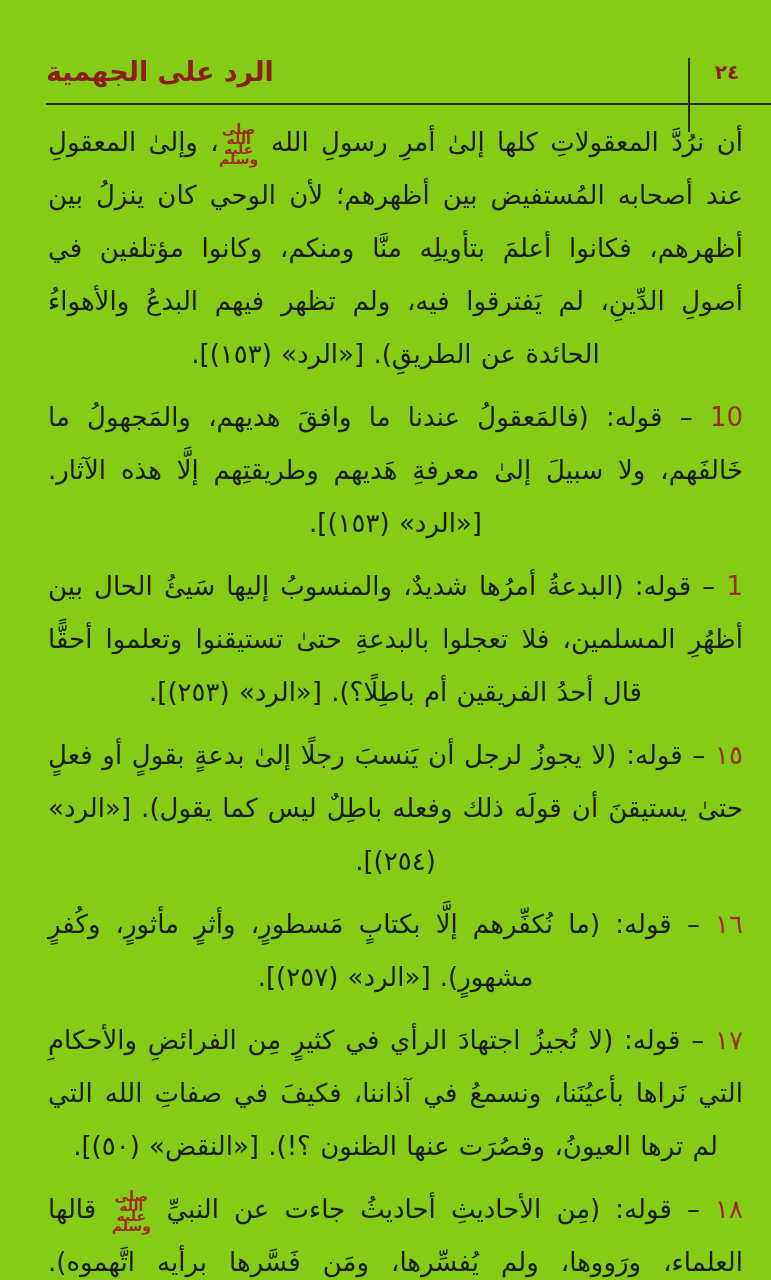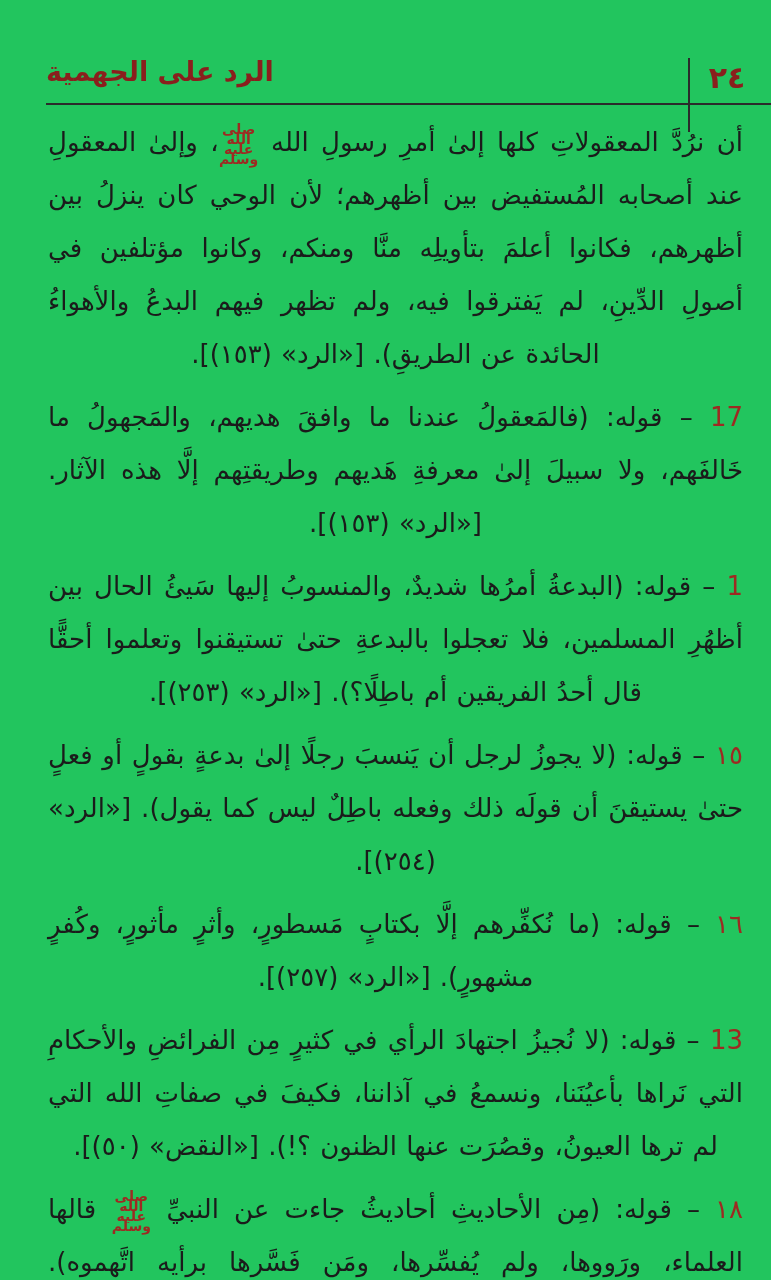--- a/index.html
+++ b/index.html
@@ -31,21 +31,21 @@
     font-weight: bold;
     color: #8a1f1d;
     letter-spacing: 0;
   }
   .page-number {
     position: absolute;
     right: 6px;
     top: 60px;
     width: 76px;
     text-align: center;
-    font-size: 30px;
+    font-size: 20px;
     font-weight: bold;
     color: #8a1f1d;
   }
   .header-rule {
     position: absolute;
     left: 46px;
     right: 0;
     top: 103px;
     height: 2px;
     background: #2b2b2b;
@@ -84,30 +84,30 @@
     color: #9e2a22;
     text-align: center;
     vertical-align: middle;
     white-space: normal;
     font-weight: bold;
   }
 </style>
 </head>
 <body>
 
-<div class="page" style="background: #22c55e; color: rgb(27, 27, 27);">
+<div class="page" style="background: #84cc16; color: rgb(27, 27, 27);">
   <header>
     <div class="running-title" style="color: rgb(138, 31, 29);">الرد على الجهمية</div>
     <div class="page-number" style="color: rgb(138, 31, 29);">٢٤</div>
     <div class="page-number-divider" style="background: rgb(43, 43, 43);"></div>
     <div class="header-rule" style="background: rgb(43, 43, 43);"></div>
   </header>
 
   <main class="page-body">
       <p class="para"><span>أن نرُدَّ المعقولاتِ كلها إلىٰ أمرِ رسولِ الله </span><span class="pbuh" style="color: rgb(158, 42, 34);">صلى الله عليه وسلم</span><span>، وإلىٰ المعقولِ عند أصحابه المُستفيض بين أظهرهم؛ لأن الوحي كان ينزلُ بين أظهرهم، فكانوا أعلمَ بتأويلِه منَّا ومنكم، وكانوا مؤتلفين في أصولِ الدِّينِ، لم يَفترقوا فيه، ولم تظهر فيهم البدعُ والأهواءُ الحائدة عن الطريقِ). [«الرد» (١٥٣)].</span></p>
-      <p class="para"><span class="num" style="color: rgb(158, 42, 34);">17</span><span> – </span><span>قوله: (فالمَعقولُ عندنا ما وافقَ هديهم، والمَجهولُ ما خَالفَهم، ولا سبيلَ إلىٰ معرفةِ هَديهم وطريقتِهم إلَّا هذه الآثار. [«الرد» (١٥٣)].</span></p>
+      <p class="para"><span class="num" style="color: rgb(158, 42, 34);">10</span><span> – </span><span>قوله: (فالمَعقولُ عندنا ما وافقَ هديهم، والمَجهولُ ما خَالفَهم، ولا سبيلَ إلىٰ معرفةِ هَديهم وطريقتِهم إلَّا هذه الآثار. [«الرد» (١٥٣)].</span></p>
       <p class="para"><span class="num" style="color: rgb(158, 42, 34);">1</span><span> – </span><span>قوله: (البدعةُ أمرُها شديدٌ، والمنسوبُ إليها سَيئُ الحال بين أظهُرِ المسلمين، فلا تعجلوا بالبدعةِ حتىٰ تستيقنوا وتعلموا أحقًّا قال أحدُ الفريقين أم باطِلًا؟). [«الرد» (٢٥٣)].</span></p>
       <p class="para"><span class="num" style="color: rgb(158, 42, 34); margin-top: 37px;">١٥</span><span> – </span><span>قوله: (لا يجوزُ لرجل أن يَنسبَ رجلًا إلىٰ بدعةٍ بقولٍ أو فعلٍ حتىٰ يستيقنَ أن قولَه ذلك وفعله باطِلٌ ليس كما يقول). [«الرد» (٢٥٤)].</span></p>
       <p class="para"><span class="num" style="color: rgb(158, 42, 34);">١٦</span><span> – </span><span>قوله: (ما نُكفِّرهم إلَّا بكتابٍ مَسطورٍ، وأثرٍ مأثورٍ، وكُفرٍ مشهورٍ). [«الرد» (٢٥٧)].</span></p>
-      <p class="para"><span class="num" style="color: rgb(158, 42, 34);">13</span><span> – </span><span>قوله: (لا نُجيزُ اجتهادَ الرأي في كثيرٍ مِن الفرائضِ والأحكامِ التي نَراها بأعيُنَنا، ونسمعُ في آذاننا، فكيفَ في صفاتِ الله التي لم ترها العيونُ، وقصُرَت عنها الظنون ؟!). [«النقض» (٥٠)].</span></p>
+      <p class="para"><span class="num" style="color: rgb(158, 42, 34);">١٧</span><span> – </span><span>قوله: (لا نُجيزُ اجتهادَ الرأي في كثيرٍ مِن الفرائضِ والأحكامِ التي نَراها بأعيُنَنا، ونسمعُ في آذاننا، فكيفَ في صفاتِ الله التي لم ترها العيونُ، وقصُرَت عنها الظنون ؟!). [«النقض» (٥٠)].</span></p>
       <p class="para"><span class="num" style="color: rgb(158, 42, 34);">١٨</span><span> – </span><span>قوله: (مِن الأحاديثِ أحاديثُ جاءت عن النبيِّ </span><span class="pbuh" style="color: rgb(158, 42, 34);">صلى الله عليه وسلم</span><span> قالها العلماء، ورَووها، ولم يُفسِّرها، ومَن فَسَّرها برأيه اتَّهموه). [«النقض» (٣٢٩)].</span></p>
     </main>
 </div>
 
 </body></html>

